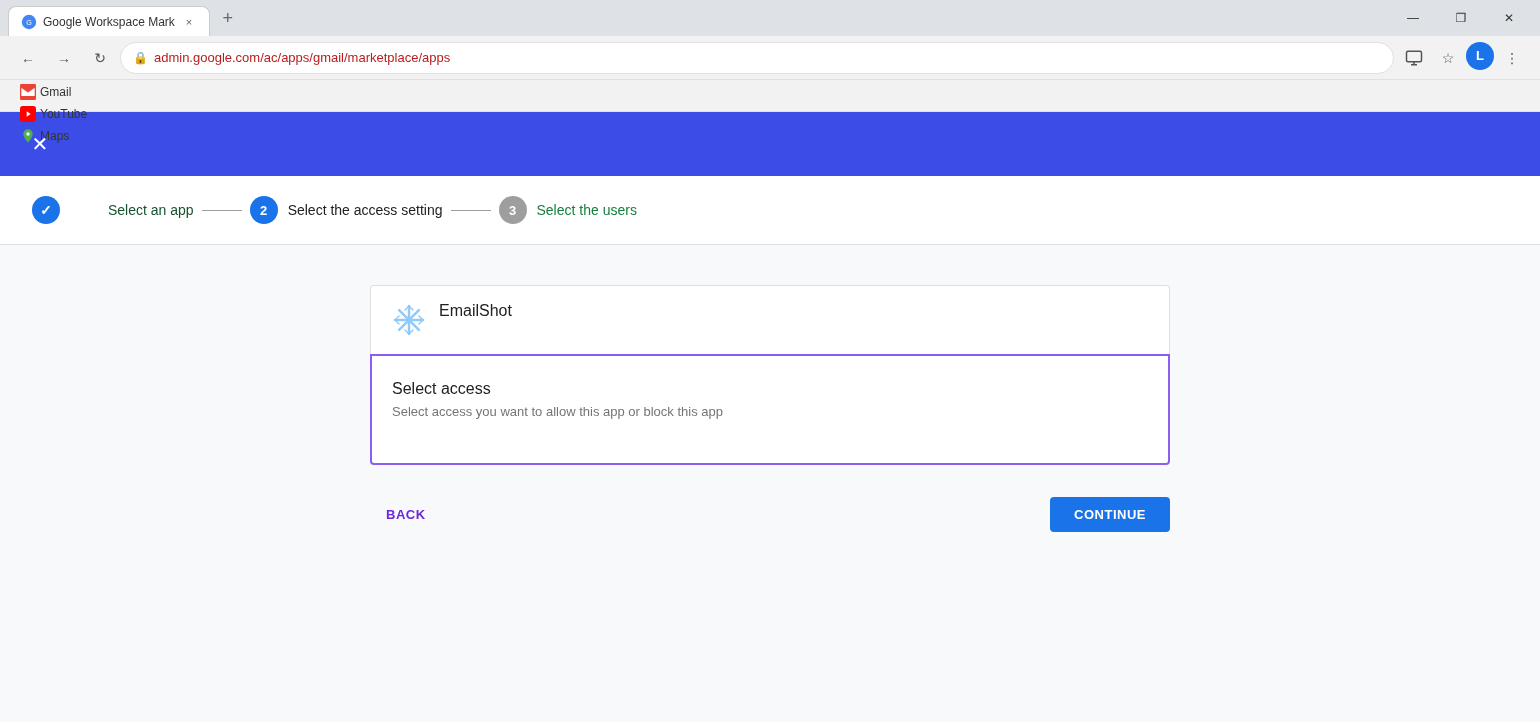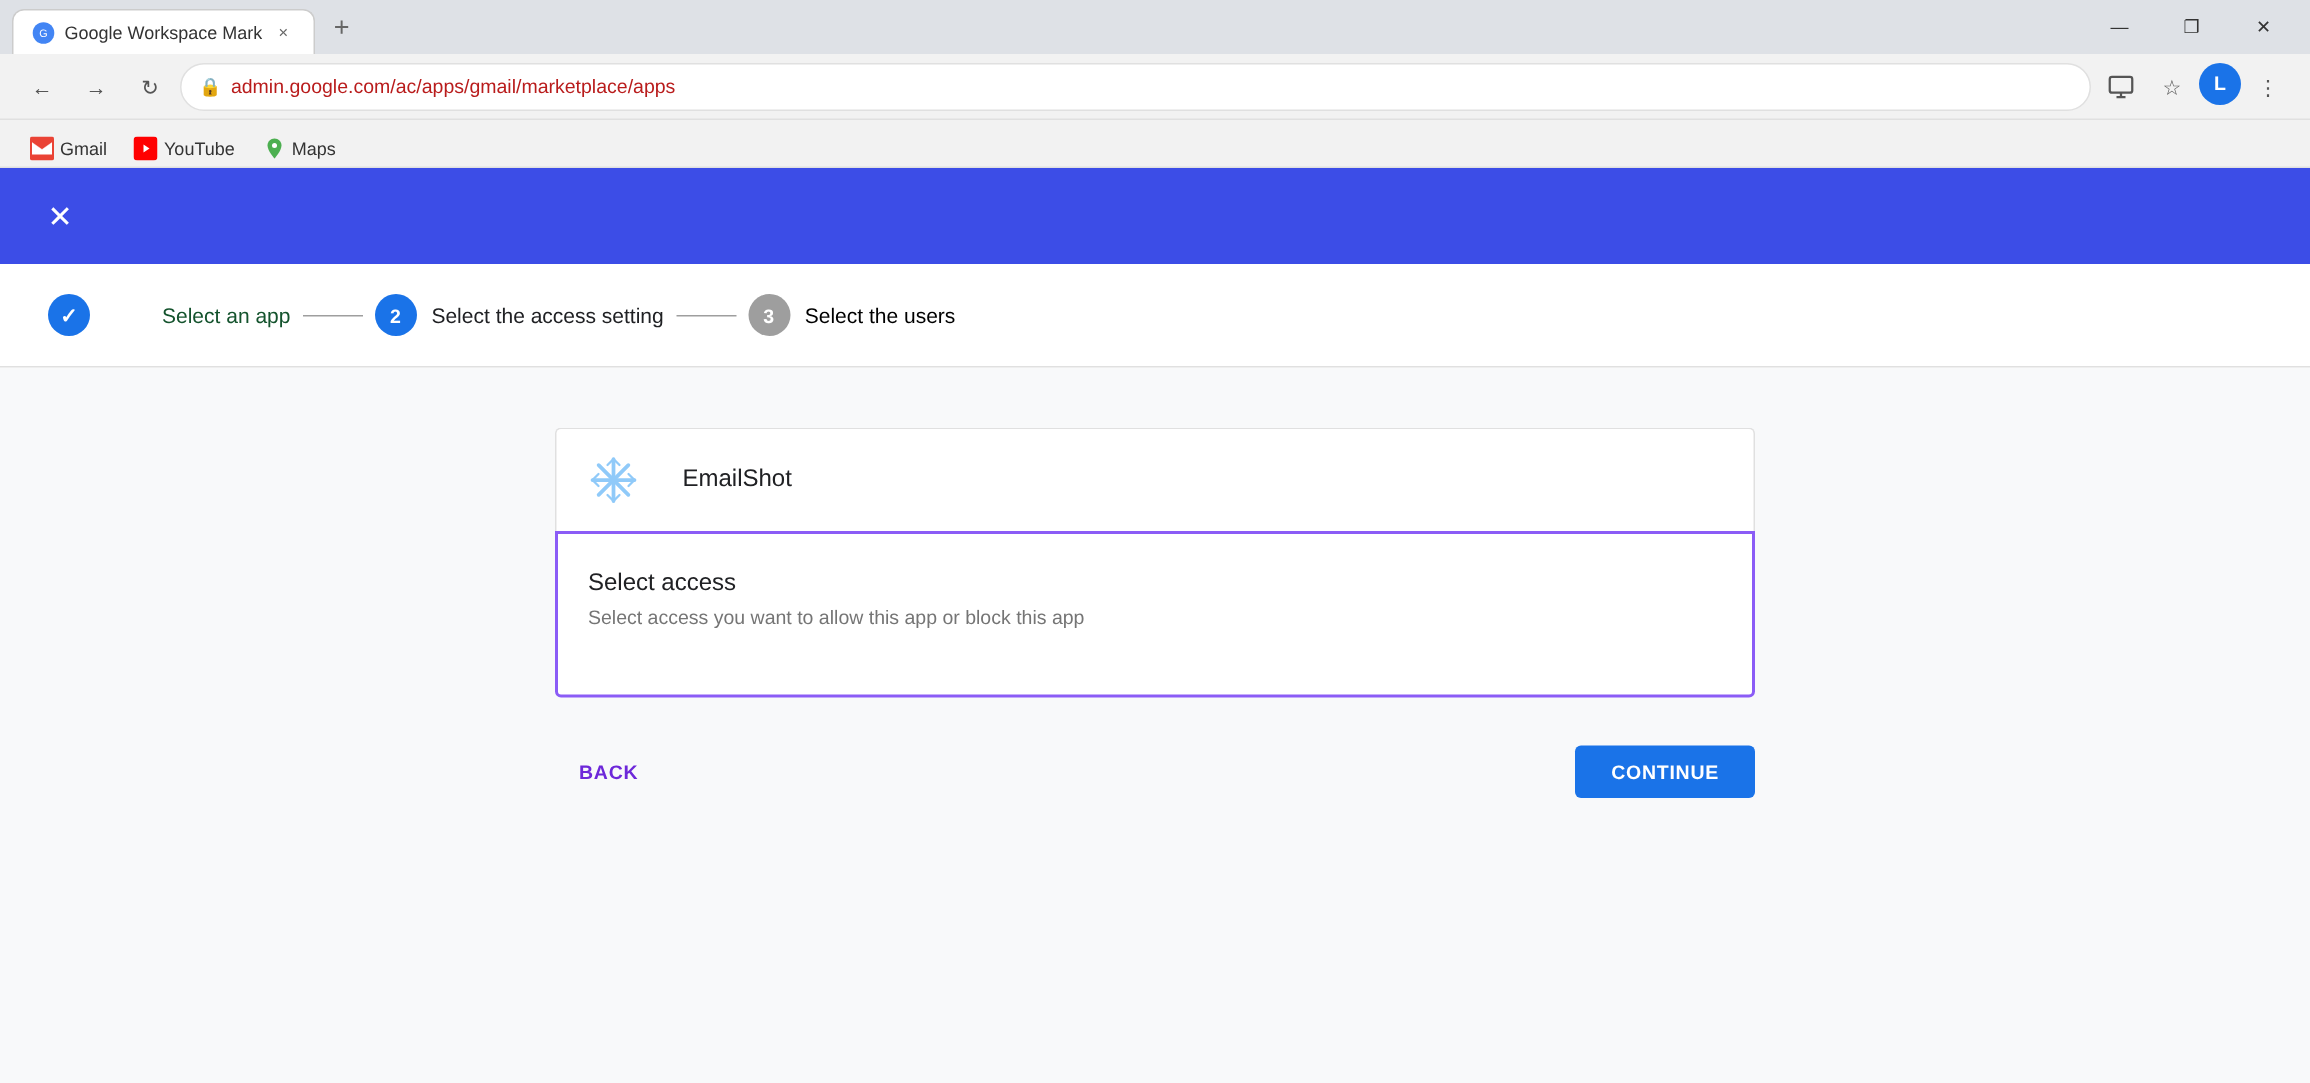--- a/index.html
+++ b/index.html
@@ -66,23 +66,24 @@
       cursor: pointer; display: flex; align-items: center; justify-content: center;
       font-size: 14px; color: #555;
     }
     .profile-btn {
       width: 28px; height: 28px; border-radius: 50%; background: #1a73e8;
       color: white; font-size: 13px; font-weight: bold; display: flex;
       align-items: center; justify-content: center; cursor: pointer; border: none;
     }
 
     .bookmarks-bar {
-      display: flex; align-items: flex-end; gap: 2px;
+      display: flex; align-items: flex-start; gap: 2px;
       background: #f2f2f2; padding: 2px 12px; height: 32px;
       border-bottom: 1px solid #e0e0e0;
+      flex-direction: column;
     }
     .bookmark-item {
       display: flex; align-items: center; gap: 4px;
       padding: 2px 8px; border-radius: 4px; cursor: pointer;
       font-size: 12px; color: #333;
     }
     .bm-favicon { width: 16px; height: 16px; display: flex; align-items: center; justify-content: center; }
 
     
     .page-header {
@@ -110,34 +111,34 @@
       width: 28px; height: 28px; border-radius: 50%;
       display: flex; align-items: center; justify-content: center;
       font-size: 13px; font-weight: 600;
     }
     .step-number.completed { background: #1a73e8; color: white; }
     .step-number.active { background: #1a73e8; color: white; }
     .step-number.inactive { background: #9e9e9e; color: white; }
     .step-label { font-size: 14px; }
     .step-label.completed { color: #14532d; margin-left: 38px; }
     .step-label.active { color: #202124; font-weight: 500; }
-    .step-label.inactive { color: #000000; }
+    .step-label.inactive { color: #15803d; }
     .step-divider { width: 40px; height: 1px; background: #9e9e9e; margin: 0 8px; }
 
     
     .main-area {
       padding: 40px 32px;
       display: flex; flex-direction: column; align-items: center;
     }
 
     .app-header-card {
       background: white; border: 1px solid #e0e0e0;
       border-radius: 4px 4px 0 0;
       width: 800px; padding: 16px 20px;
-      display: flex; align-items: center; gap: 28px;
+      display: flex; gap: 12px;
       border-bottom: none;
     }
 
     .app-icon-snowflake {
       width: 36px; height: 36px; color: #a8c7fa;
       display: flex; align-items: center; justify-content: center;
     }
 
     .app-name { font-size: 16px; color: #202124; }
 

